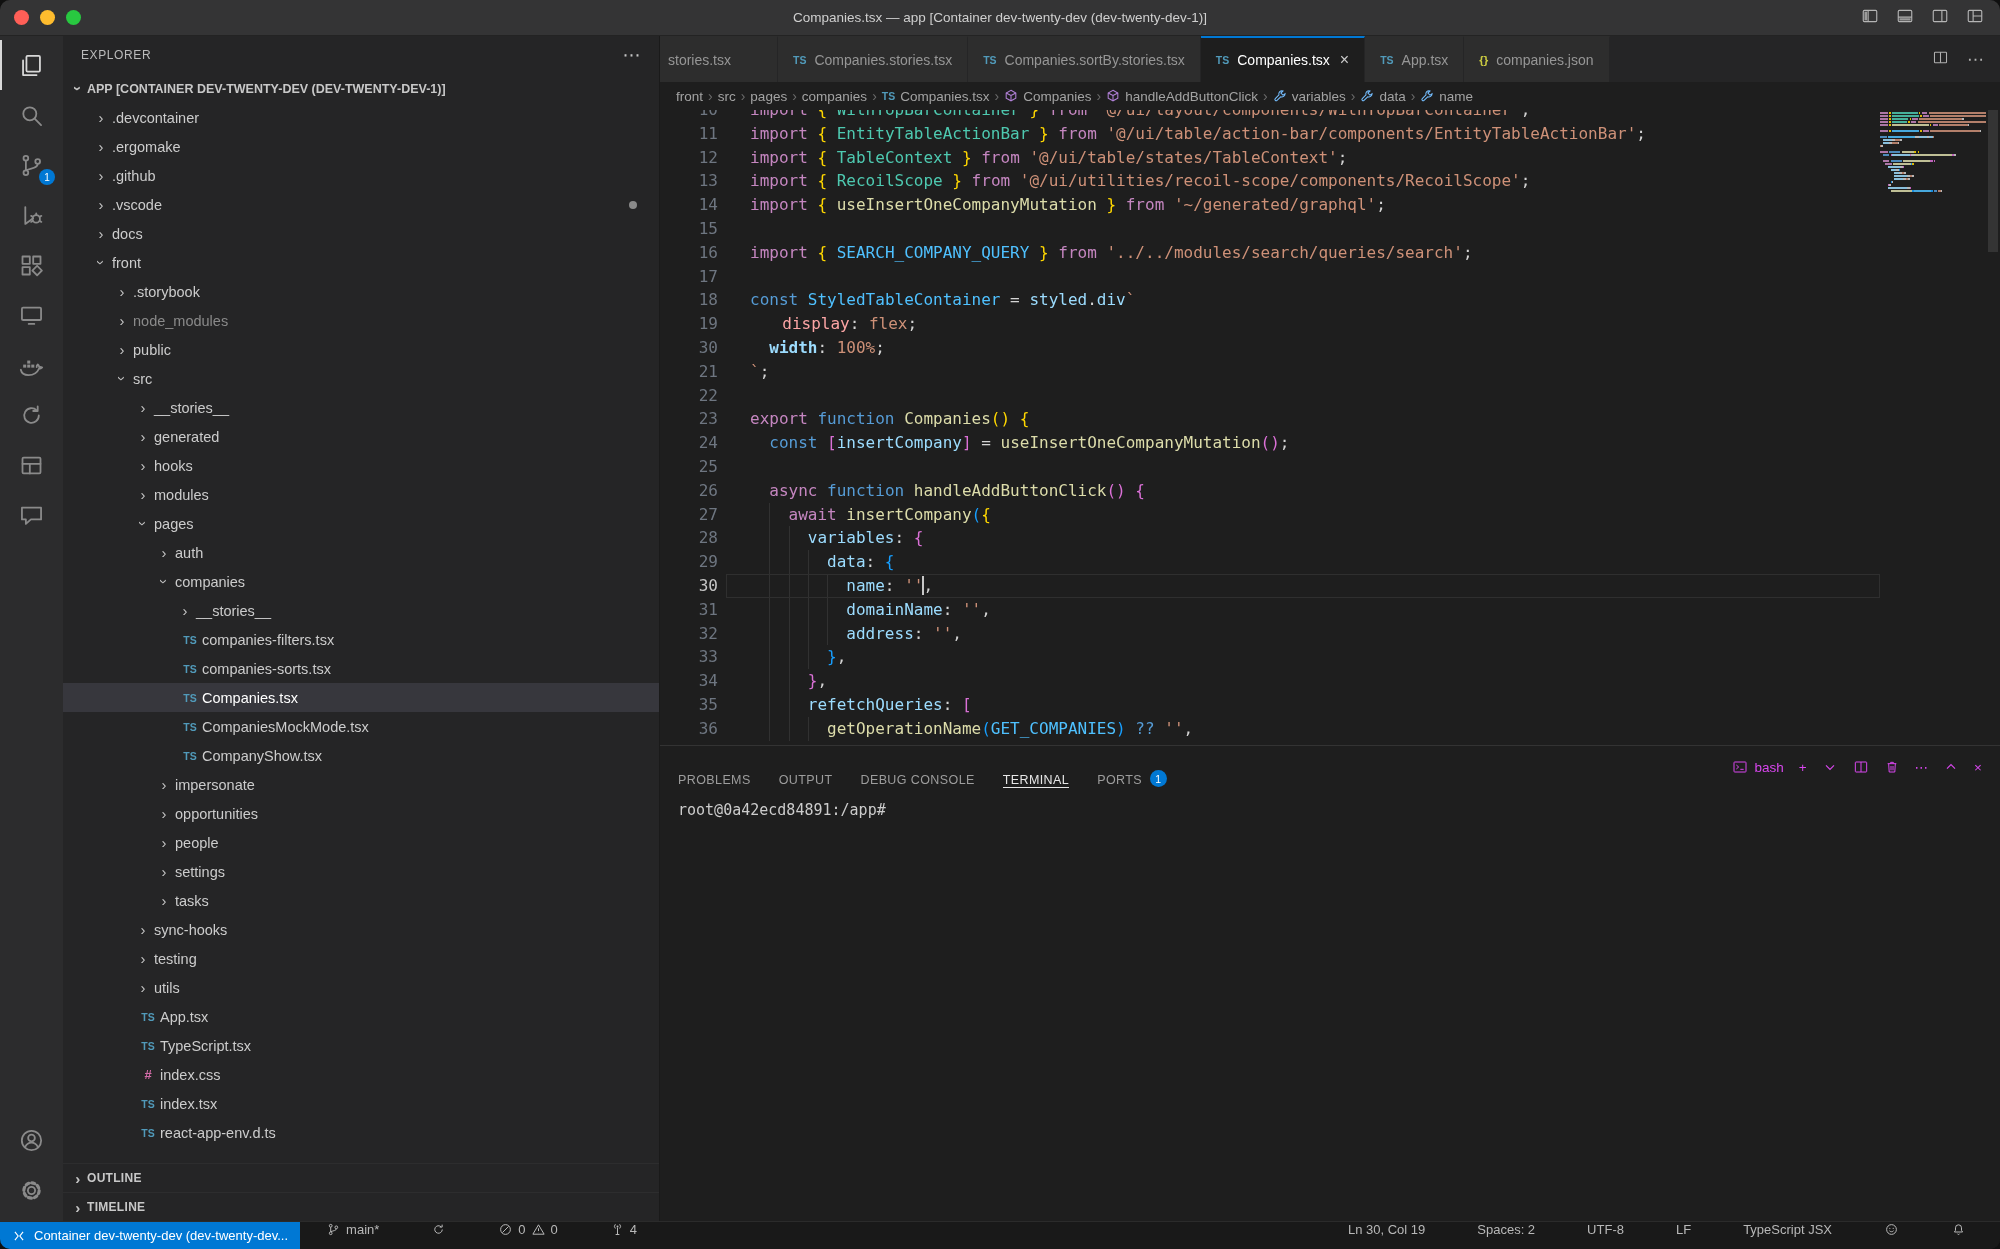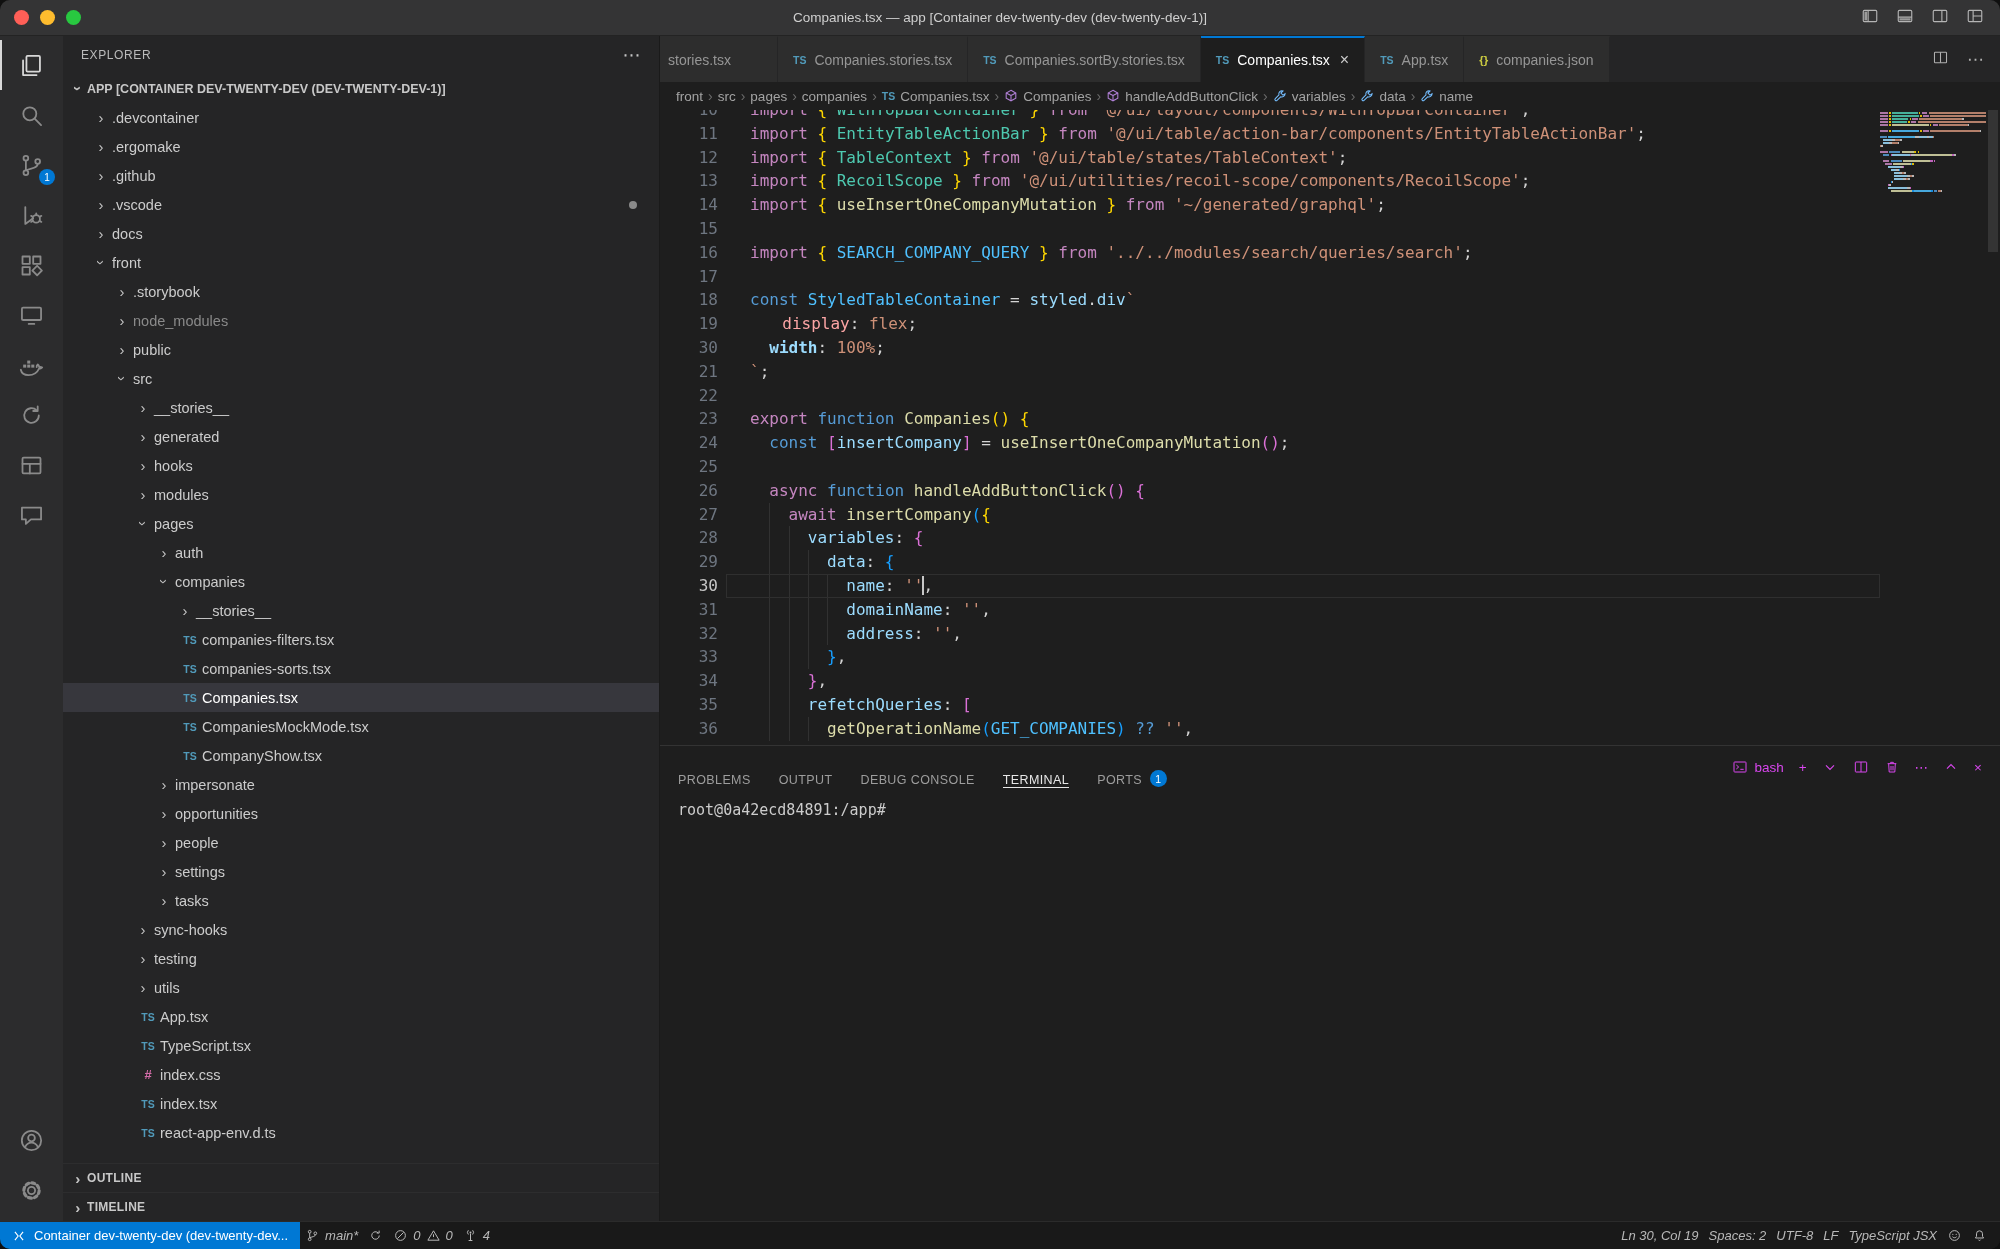--- a/index.html
+++ b/index.html
@@ -79,21 +79,21 @@
 .ptab{margin-right:28px;font-size:12.5px;letter-spacing:.4px;color:#9d9d9d;display:flex;align-items:flex-end;gap:8px;border-bottom:1.5px solid transparent;cursor:pointer;height:100%;}
 .ptab.active{color:#e7e7e7;border-bottom-color:#e7e7e7;}
 .pbadge{background:#0078d4;color:#fff;border-radius:9px;min-width:17px;height:17px;font-size:10.5px;display:flex;align-items:center;justify-content:center;padding:0 4px;}
 .panel-actions{margin-left:auto;display:flex;align-items:center;gap:15px;color:#d946ef;}
 .panel-actions svg{width:16px;height:16px;}
 .pa{display:inline-flex;align-items:center;gap:6px;cursor:pointer;font-size:13.5px;}
 .terminal{flex:1;padding:13px 18px;font-family:"DejaVu Sans Mono",monospace;font-size:15px;color:#cccccc;}
 
 .statusbar{flex:0 0 28px;background:#191919;border-top:1px solid #2b2b2b;display:flex;align-items:stretch;color:#b8b8b8;font-size:13px;}
 .sb-remote{background:#0078d4;color:#ffffff;display:flex;align-items:center;gap:8px;padding:0 12px;max-width:392px;overflow:hidden;white-space:nowrap;cursor:pointer;}
-.sb-item{display:flex;align-items:center;gap:5px;padding:0 5px;cursor:pointer;white-space:nowrap;font-style:italic;}
+.sb-item{display:flex;gap:5px;padding:0 26px;cursor:pointer;white-space:nowrap;}
 .sb-right{margin-left:auto;display:flex;align-items:stretch;padding-right:8px;}
 .statusbar svg{width:15px;height:15px;}
 .sb-remote svg{width:14px;height:14px;}
 </style>
 </head>
 <body>
 
 <div class="window">
 
   <div class="titlebar">

